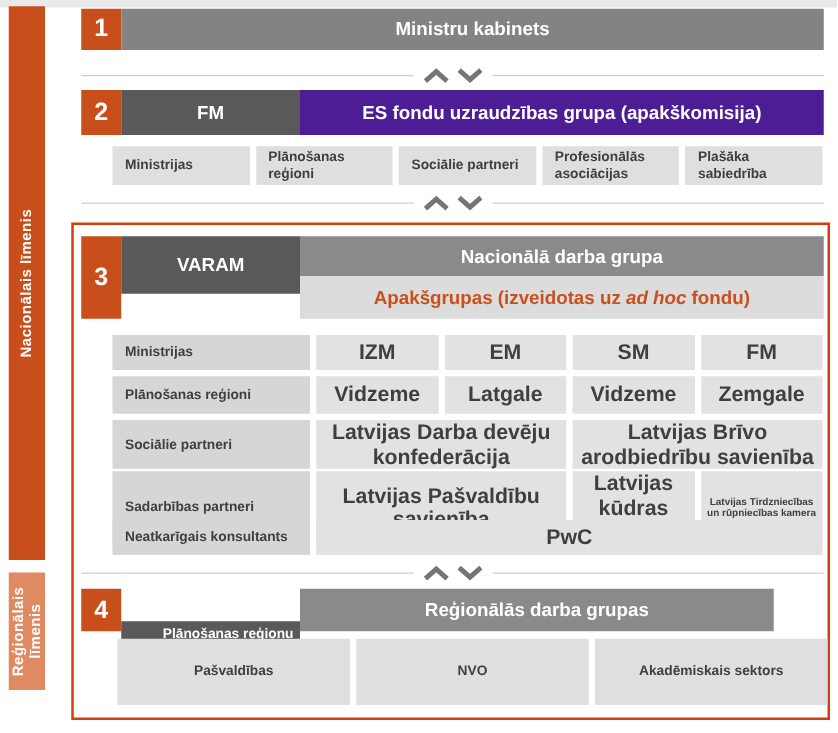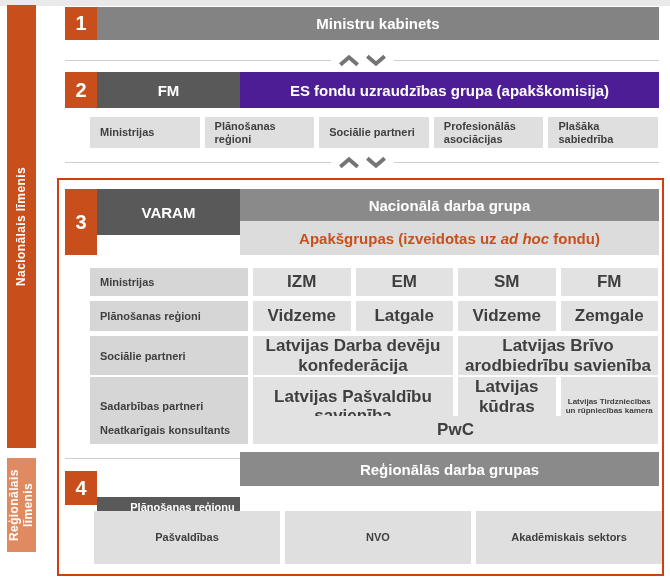--- a/index.html
+++ b/index.html
@@ -39,21 +39,21 @@
 
   .n3 { left:65px;  top:189px; width:32px;  height:66px; }
   .o3 { left:97px;  top:189px; width:143px; height:46px; }
   .b3a{ left:240px; top:189px; width:419px; height:32px; }
   .b3b{ left:240px; top:221px; width:419px; height:34px; background:#DCDCDC;
         color:#C9501D; }
   .b3b i { font-weight:bold; }
 
   .n4 { left:65px;  top:471px; width:32px;  height:34px; }
   .o4 { left:97px;  top:497px; width:143px; height:34px; font-size:11px; line-height:1.2;padding-left:28px; }
-  .b4 { left:240px; top:452px; width:419px; height:34px; }
+  .b4 { left:240px; top:471px; width:379px; height:34px; }
 
   
   .divider { height:16px; display:flex; align-items:center; justify-content:center; }
   .d1 { left:65px; top:52px;  width:594px; }
   .d2 { left:65px; top:154px; width:594px; }
   .d3 { left:65px; top:450px; width:594px; }
   .divider::before { content:""; position:absolute; left:0; right:0; top:8px;
     border-top:1px solid #CFCFCF; }
   .chevrons { position:relative; background:#fff; padding:0 6px;
     display:flex; gap:3px; align-items:center; }

